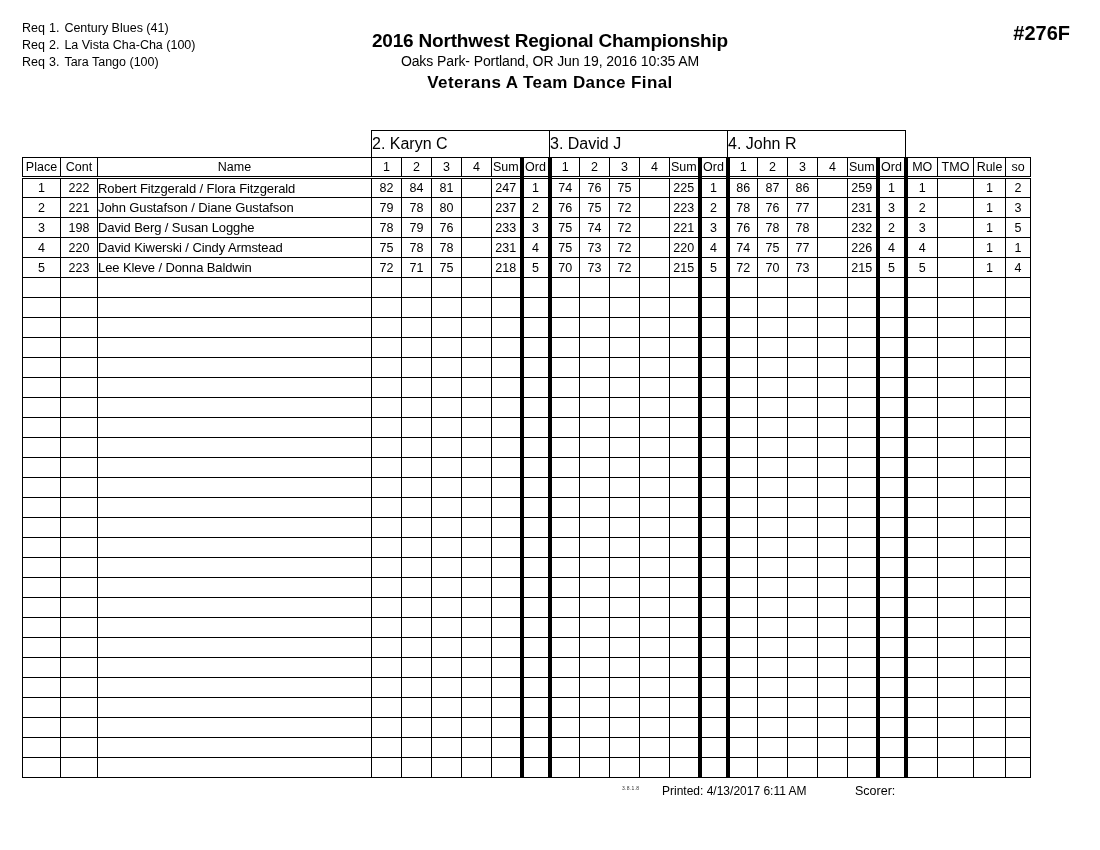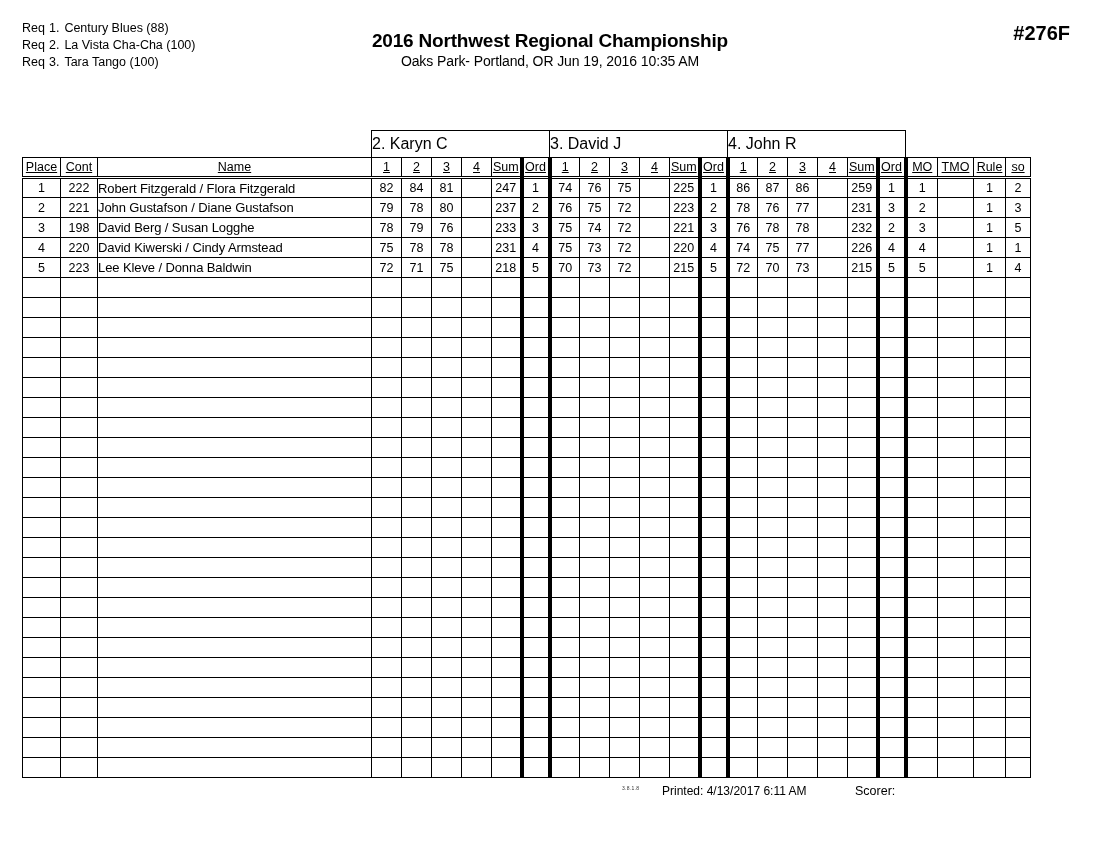--- a/index.html
+++ b/index.html
@@ -121,21 +121,21 @@
   td.hl { text-align: left; padding-left: 5px; }
 
   
   td.c { text-align: center; }
   td.l { text-align: left; padding-left: 5px; }
   td.bold { font-weight: bold; }
   td.name { font-weight: bold; font-size: 13px; letter-spacing: -0.1px; }
   td.sep-right { border-right: 4px solid #000 !important; }
 
   
-  tr.col-head td { border-bottom: 3px double #000 !important; text-decoration: underline; }
+  tr.col-head td { border-bottom: 3px double #000 !important; }
   #version-tag {
     position: absolute;
     left: 622px;
     top: 785px;
     font-size: 5px;
     color: #333;
     letter-spacing: 0.3px;
   }
   #printed-text {
     position: absolute;
@@ -151,33 +151,34 @@
     font-size: 12.5px;
   }
 </style>
 </head>
 <body>
 
 <div id="page-header">
 
   <div id="req-list">
     <div class="req-line">
-      <span class="req-label">Req</span><span class="req-num">1.</span><span>Century Blues (88)</span>
+      <span class="req-label">Req</span><span class="req-num">1.</span><span>Century Blues (41)</span>
     </div>
     <div class="req-line">
       <span class="req-label">Req</span><span class="req-num">2.</span><span>La Vista Cha-Cha (100)</span>
     </div>
     <div class="req-line">
       <span class="req-label">Req</span><span class="req-num">3.</span><span>Tara Tango (100)</span>
     </div>
   </div>
 
   <div id="title-block">
     <div id="event-title">2016 Northwest Regional Championship</div>
     <div id="event-venue">Oaks Park- Portland, OR  Jun 19, 2016  10:35 AM</div>
+    <div id="event-subtitle">Veterans A Team Dance Final</div>
   </div>
 
   <div id="heat-number">#276F</div>
 </div>
 
 <div id="score-table-wrap">
   <table class="score-table">
     <colgroup>
       <col style="width:38px">
         <col style="width:37px">

